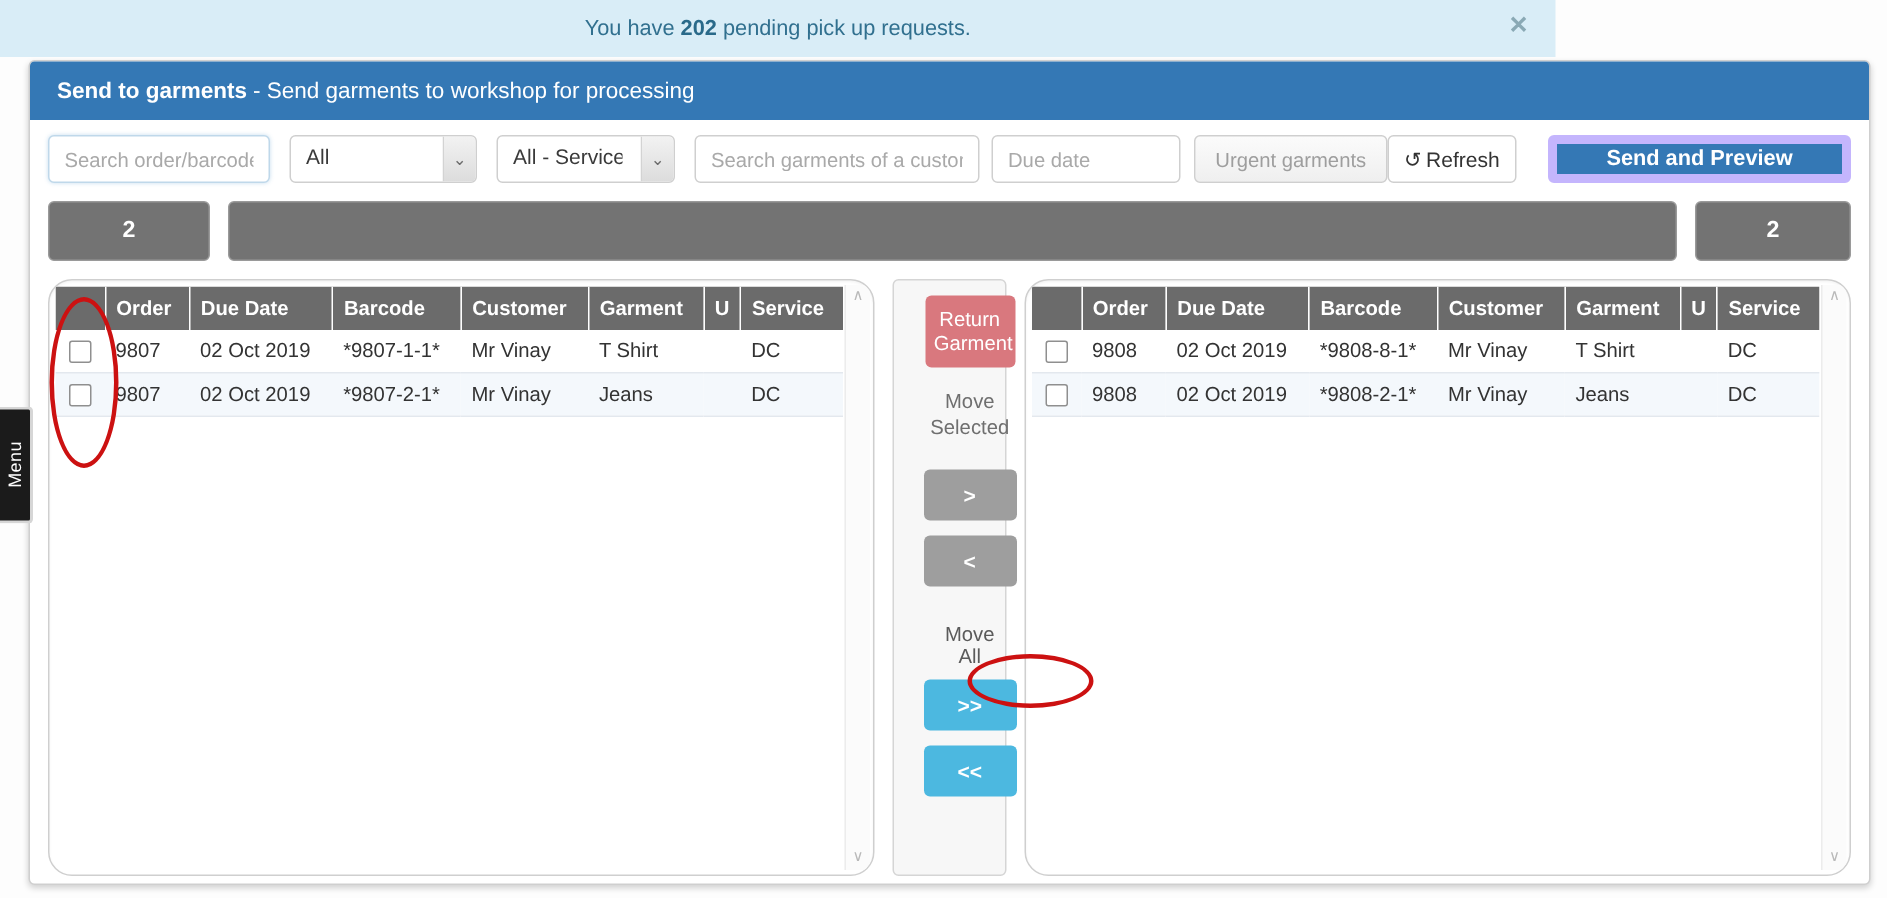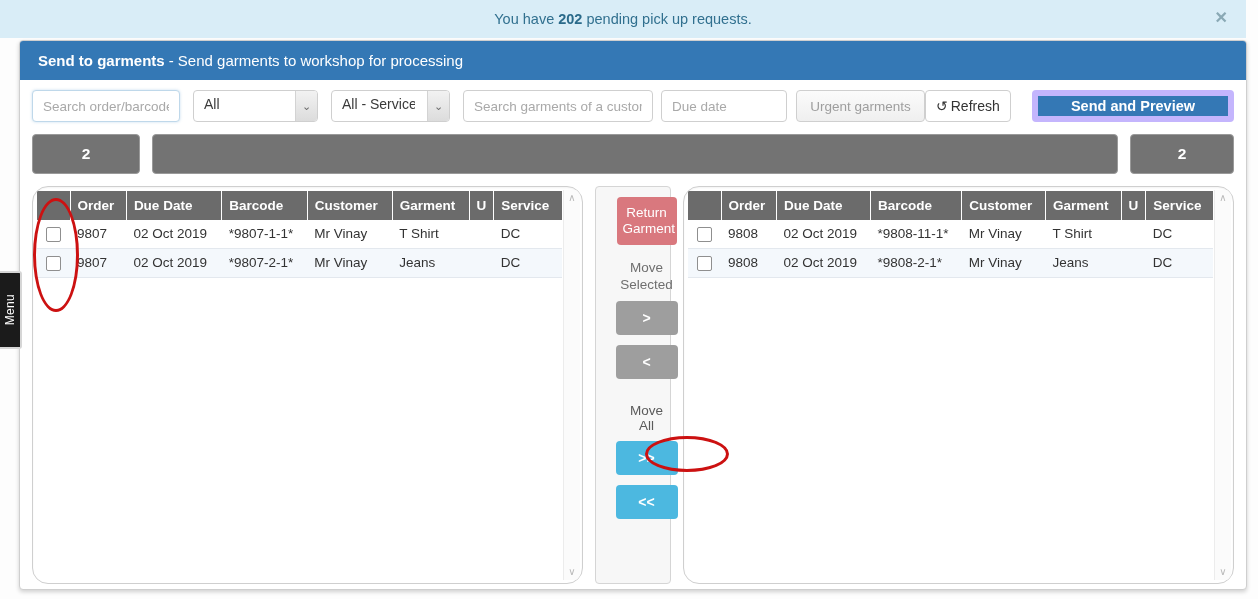--- a/index.html
+++ b/index.html
@@ -8,21 +8,21 @@
     width: 1258px; height: 599px;
     background: #ffffff;
     font-family: "Liberation Sans", sans-serif;
     overflow: hidden;
   }
 
   #root { position: relative; width: 1258px; height: 599px; background: #fdfdfd; }
 
   
   .notif {
-    position: absolute; left: 0; top: 0; width: 1246px; height: 38px;
+    position: absolute; left: 0; top: 0; width: 1037px; height: 38px;
     background: #d9edf7;
     display: flex; align-items: center; justify-content: center;
   }
   .notif-text { font-size: 14.5px; color: #31708f; }
   .notif-text b { font-weight: bold; color: #2a6a8a; }
   .notif-close {
     position: absolute; right: 18px; top: 10px;
     font-size: 16px; color: #8aa9b5; font-weight: bold;
     cursor: pointer; line-height: 1;
   }
@@ -215,21 +215,21 @@
   }
   .btn-return {
     width: 60px; height: 48px;
     background: #d9787e; border: none; border-radius: 4px;
     color: #ffffff; font-size: 13.5px; line-height: 16px;
     cursor: pointer; margin-bottom: 14px;
     font-family: "Liberation Sans", sans-serif;
   }
   .lbl-move {
     color: #6f6f6f; font-size: 13.5px; line-height: 17px;
-    text-align: center; margin-bottom: 8px;
+    text-align: center; margin-bottom: 20px;
   }
   .btn-arrow {
     width: 62px; height: 34px; border: none; border-radius: 4px;
     color: #ffffff; font-size: 14px; font-weight: bold; cursor: pointer;
     margin-bottom: 10px;
     font-family: "Liberation Sans", sans-serif;
   }
   .btn-gray { background: #9e9e9e; }
   .btn-blue { background: #4cb8e0; }
   .lbl-moveall {
@@ -372,21 +372,21 @@
                   <th>Garment</th>
                   <th class="u-col">U</th>
                   <th>Service</th>
                 </tr>
               </thead>
             <tbody>
                 <tr class="r-odd">
                   <td class="chk-col"><span class="rowchk"></span></td>
                   <td>9808</td>
                   <td>02 Oct 2019</td>
-                  <td>*9808-11-1*</td>
+                  <td>*9808-8-1*</td>
                   <td>Mr Vinay</td>
                   <td>T Shirt</td>
                   <td></td>
                   <td>DC</td>
                 </tr>
                 <tr class="r-even">
                   <td class="chk-col"><span class="rowchk"></span></td>
                   <td>9808</td>
                   <td>02 Oct 2019</td>
                   <td>*9808-2-1*</td>

